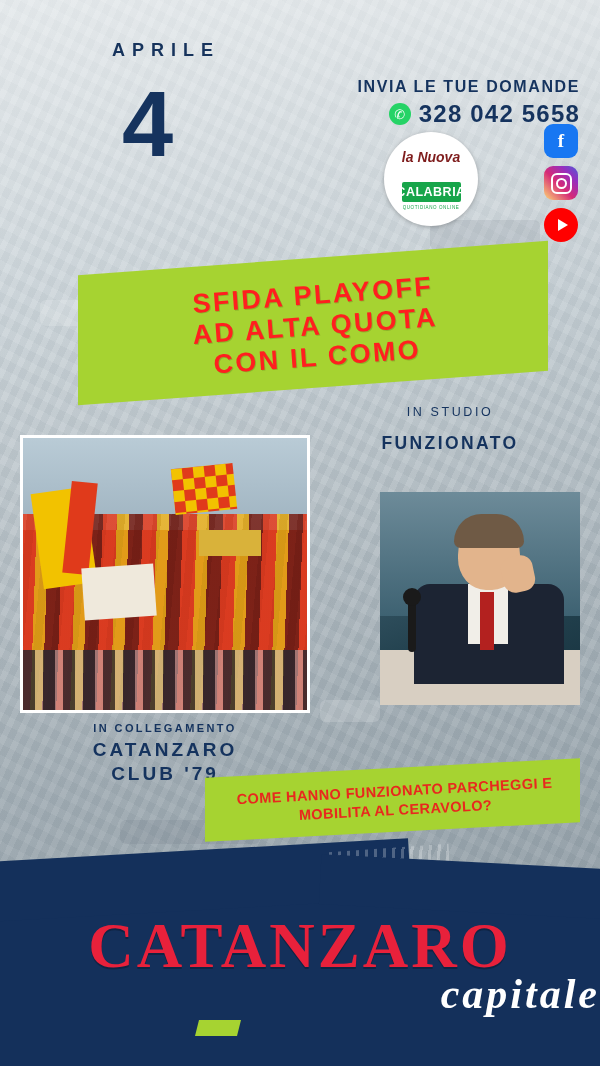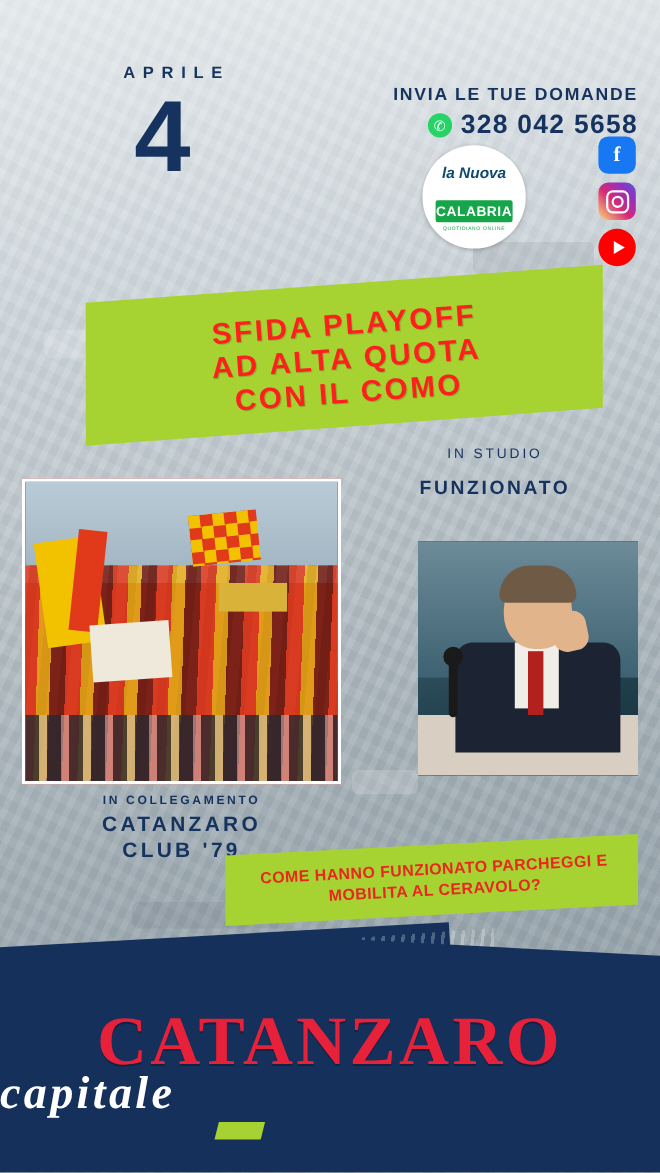--- a/index.html
+++ b/index.html
@@ -18,22 +18,22 @@
       repeating-linear-gradient(28deg, rgba(255,255,255,.10) 0 9px, rgba(110,122,130,.09) 9px 19px),
       linear-gradient(145deg,#dfe5e8 0%,#b9c3c9 40%,#9daab2 70%,#8d9aa3 100%);
     overflow:hidden;
   }
   
   .tex{position:absolute;border-radius:6px;background:rgba(255,255,255,.16);}
   .tex.d{background:rgba(90,102,112,.12);}
 
   
   .month{
-    position:absolute;left:112px;top:58px;
-    font-size:15px;letter-spacing:7px;color:#16335c;font-weight:600;
+    position:absolute;left:112px;top:40px;
+    font-size:18px;letter-spacing:7px;color:#16335c;font-weight:600;
   }
   .daynum{
     position:absolute;left:122px;top:78px;
     font-size:92px;line-height:92px;font-weight:700;color:#15335e;
     letter-spacing:1px;
   }
   .hour{
     position:absolute;left:58px;top:215px;
     font-size:34px;font-weight:700;color:#15335e;letter-spacing:7px;
   }
@@ -53,22 +53,22 @@
     display:flex;align-items:center;justify-content:center;color:#fff;font-size:13px;
   }
   .phone{
     font-size:24px;font-weight:700;color:#15335e;letter-spacing:1.2px;
   }
   .logo-circle{
     position:absolute;right:122px;top:132px;width:94px;height:94px;border-radius:50%;
     background:#fff;box-shadow:0 1px 4px rgba(0,0,0,.25);
     display:flex;flex-direction:column;align-items:center;justify-content:center;
   }
-  .logo-top{font-size:14px;color:#0c4a6e;font-weight:600;font-style:italic;margin-bottom:17px;}
-  .logo-bar{width:70px;height:20px;background:#17a54a;border-radius:2px;display:flex;align-items:center;justify-content:center;text-align:right;}
+  .logo-top{font-size:14px;color:#7f1d1d;font-weight:600;font-style:italic;margin-bottom:17px;}
+  .logo-bar{width:59px;height:20px;background:#17a54a;border-radius:2px;display:flex;align-items:center;justify-content:center;text-align:right;}
   .logo-bar span{color:#fff;font-size:12.5px;font-weight:700;letter-spacing:.5px;}
   .logo-sub{font-size:4.5px;color:#17a54a;letter-spacing:.6px;margin-top:3px;}
 
   .social{
     position:absolute;right:22px;top:124px;display:flex;flex-direction:column;gap:8px;
   }
   .sicon{width:34px;height:34px;border-radius:9px;display:flex;align-items:center;justify-content:center;color:#fff;font-size:19px;font-weight:700;}
   .fb{background:#1877f2;font-family:"Liberation Serif",serif;}
   .ig{background:linear-gradient(45deg,#feda75,#d62976 45%,#962fbf 75%,#4f5bd5);}
   .ig i{display:block;width:17px;height:17px;border:2.2px solid #fff;border-radius:6px;position:relative;}
@@ -175,21 +175,21 @@
     transform:rotate(-4deg);
   }
   .bigtitle{
     position:absolute;left:0;bottom:88px;width:600px;text-align:center;
     font-family:"Liberation Serif",serif;
     font-size:63px;line-height:63px;font-weight:700;color:#e8213b;
     letter-spacing:3px;
     text-shadow:0 2px 0 rgba(0,0,0,.25);
   }
   .capitale{
-    position:absolute;left:0;bottom:48px;width:600px;text-align:left;
+    position:absolute;left:0;bottom:48px;width:600px;text-align:right;
     font-family:"Liberation Serif",serif;font-style:italic;font-weight:700;
     font-size:42px;color:#ffffff;letter-spacing:3px;
   }
   .greenbar{
     position:absolute;left:197px;bottom:30px;width:42px;height:16px;background:#a6d331;transform:skewX(-14deg);
   }
 </style>
 </head>
 <body>
 

